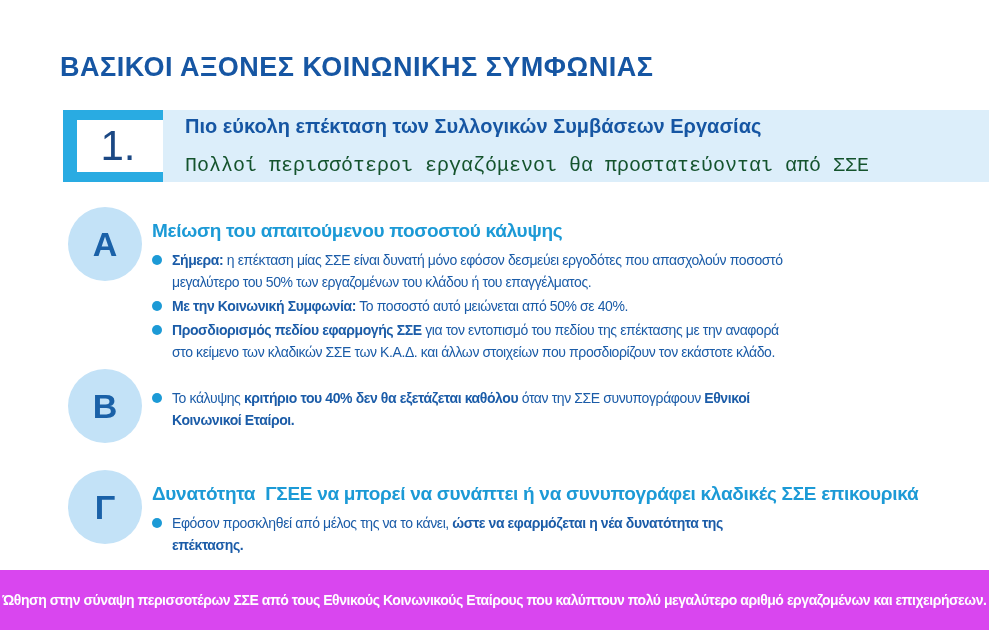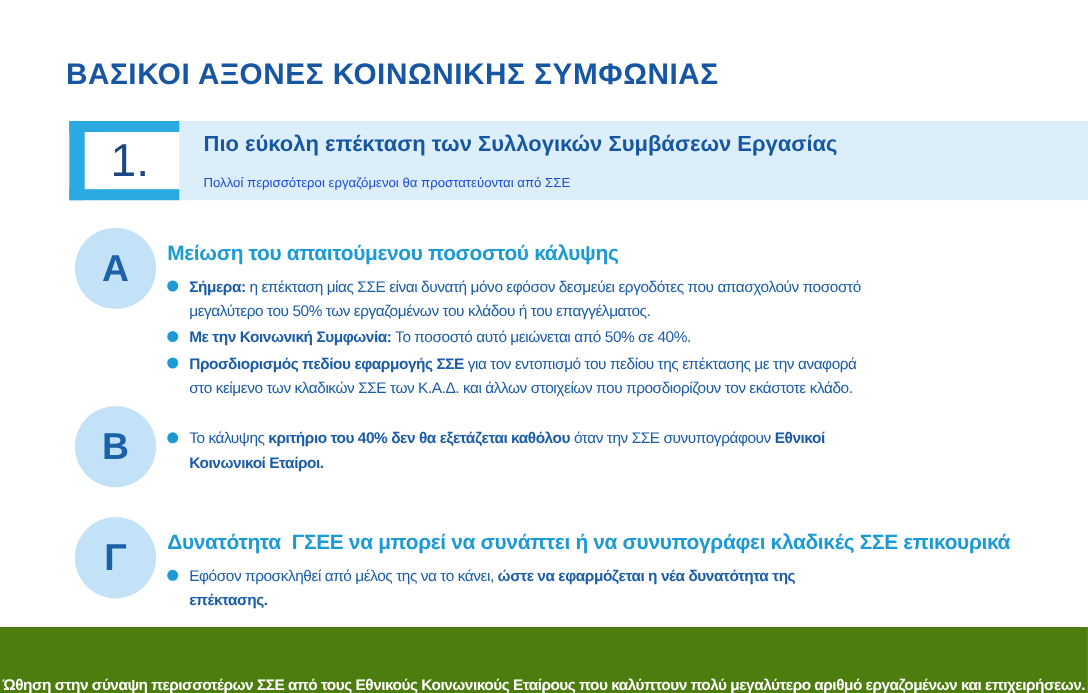--- a/index.html
+++ b/index.html
@@ -24,21 +24,21 @@
     display:flex;align-items:center;justify-content:center;
   }
   .badge-num{
     font-size:42px;font-weight:400;color:#1b4884;line-height:1;margin-left:-4px;
   }
   .band-text{
     position:absolute;left:122px;top:0;height:72px;
     display:flex;flex-direction:column;justify-content:center;gap:16px;
   }
   .band-heading{font-size:20px;font-weight:700;color:#1656a3;white-space:pre;}
-  .band-sub{font-size:12px;font-weight:400;color:#1d4ed8;white-space:pre;}
+  .band-sub{font-size:20px;font-weight:400;color:#14532d;white-space:pre;font-family:Liberation Mono, monospace;}
   
   .section{position:absolute;left:0;right:0;}
   .circle{
     position:absolute;left:68px;top:0;width:74px;height:74px;border-radius:50%;
     background:#c3e2f7;display:flex;align-items:center;justify-content:center;
   }
   .circle span{font-size:34px;font-weight:700;color:#1a61a8;}
   .sec-content{position:absolute;left:152px;top:12px;right:32px;}
   .sec-heading{
     font-size:19px;font-weight:700;color:#1c9ad6;letter-spacing:-.3px;white-space:pre;
@@ -49,22 +49,22 @@
   .dot{
     position:absolute;left:0;top:6px;width:10px;height:10px;border-radius:50%;
     background:#1c9ad6;
   }
   .bullet-text{
     font-size:14px;font-weight:400;color:#1b5ca8;line-height:22px;letter-spacing:-.4px;
   }
   .bullet-text b{font-weight:700;}
   
   .footer{
-    position:absolute;left:0;right:0;top:570px;height:60px;background:#4d7c0f;
-    display:flex;align-items:flex-end;justify-content:center;
+    position:absolute;left:0;right:0;top:570px;height:60px;background:#d946ef;
+    display:flex;align-items:center;justify-content:center;
   }
   .footer-text{
     color:#ffffff;font-size:14px;font-weight:700;letter-spacing:-.45px;white-space:nowrap;
   }
 </style>
 </head>
 <body>
 
 <div class="page">
 

